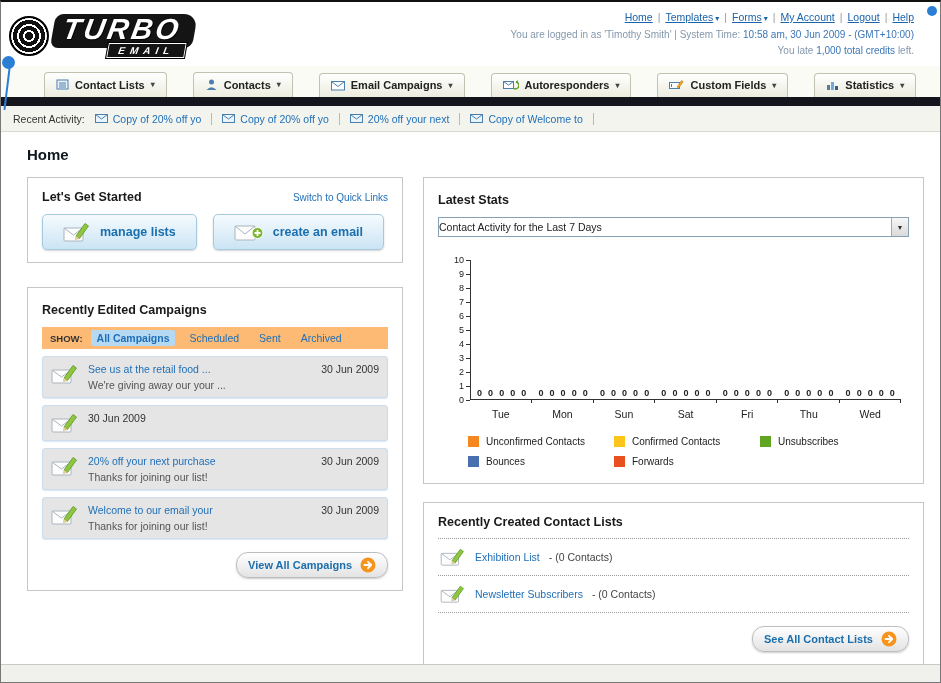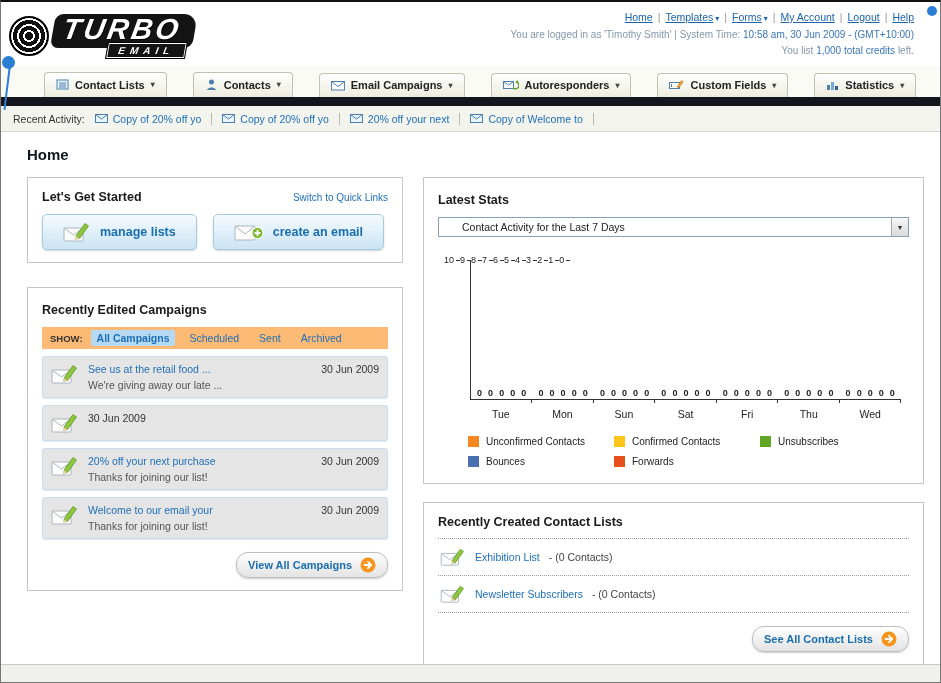--- a/index.html
+++ b/index.html
@@ -77,25 +77,25 @@
   .campaign-title { display: block; color: #1f6fb8; font-size: 10.5px; text-decoration: none; margin-bottom: 4px; cursor: pointer; }
   .campaign-sub { color: #555; font-size: 10.5px; }
   .campaign-date { color: #333; font-size: 10.5px; white-space: nowrap; }
   .panel-foot { display: flex; justify-content: flex-end; margin-top: 13px; }
   .pill-btn { display: inline-flex; align-items: center; gap: 8px; padding: 4px 11px;
      background: linear-gradient(#ffffff, #e3e3e3); border: 1px solid #bdbdbd; border-radius: 12px;
      color: #1a6fae; font-weight: bold; font-size: 11px; cursor: pointer; box-shadow: 0 1px 2px rgba(0,0,0,.2); }
 
   
   .stats-select { display: flex; align-items: center; justify-content: space-between; border: 1px solid #86a0b5;
-     background: #fff; height: 20px; margin-top: 9px; padding-left: 23px; font-size: 10.5px; color: #222; cursor: pointer; }
+     background: #fff; height: 20px; margin-top: 9px; padding-left: 0; font-size: 10.5px; color: #222; cursor: pointer; }
   .select-caret { width: 17px; height: 100%; background: linear-gradient(#f7f7f7, #dadada);
      border-left: 1px solid #aaa; font-size: 7px; display: flex; align-items: center; justify-content: center; color: #333; }
   .chart { display: flex; margin: 16px 8px 0 6px; }
-  .chart-y { width: 26px; height: 154px; display: flex; flex-direction: row; }
+  .chart-y { width: 26px; height: 154px; display: flex; flex-direction: column; }
   .y-row { display: flex; justify-content: flex-end; align-items: center; gap: 2px; height: 14px; font-size: 9px; color: #222; }
   .y-tick { width: 4px; height: 1px; background: #333; }
   .chart-main { flex: 1; }
   .chart-plot { margin-top: 7px; height: 140px; border-left: 1px solid #333; border-bottom: 1px solid #333; position: relative; }
   .zeros-row { position: absolute; left: 0; right: 0; bottom: 1px; display: flex; }
   .zero-group { flex: 1; display: flex; justify-content: space-evenly; font-size: 9px; font-weight: bold; color: #222; }
   .ticks-row { position: absolute; left: 0; right: 0; bottom: -4px; height: 4px; display: flex; }
   .tick-cell { flex: 1; border-right: 1px solid #333; }
   .days-row { display: flex; margin-top: 8px; }
   .day-label { flex: 1; text-align: center; font-size: 10.5px; color: #222; }
@@ -135,21 +135,21 @@
     <div class="header-right">
       <nav class="top-links">
         <a class="top-link">Home</a><span class="sep">|</span><a class="top-link"><span>Templates</span><span class="caret">▾</span></a><span class="sep">|</span><a class="top-link"><span>Forms</span><span class="caret">▾</span></a><span class="sep">|</span><a class="top-link">My Account</a><span class="sep">|</span><a class="top-link">Logout</a><span class="sep">|</span><a class="top-link">Help</a>
       </nav>
       <div class="login-info">
         <span>You are logged in as 'Timothy Smith' | System Time:</span>
         <span class="time">10:58 am, 30 Jun 2009</span>
         <span class="time">- (GMT+10:00)</span>
       </div>
       <div class="credits-info">
-        <span>You list</span>
+        <span>You late</span>
         <span class="val">1,000 total credits</span>
         <span>left.</span>
       </div>
     </div>
   </header>
 
   <nav class="main-tabs">
     <div class="tab">
       <span class="icon">
           <svg width="13" height="13">
@@ -311,21 +311,21 @@
             <span class="icon">
                 <svg width="28" height="22" viewBox="0 0 28 22">
                   <rect x="1" y="7" width="19" height="13" rx="1" fill="#fdfdfd" stroke="#a9b4bd"></rect>
                   <path d="M1 7 L10.5 14 L20 7" fill="none" stroke="#a9b4bd"></path>
                   <path d="M13 15 L22 2.5 L25.5 5 L16.5 17.5 Z" fill="#8dc63f" stroke="#5e9420" stroke-width="0.8"></path>
                   <path d="M13 15 L16.5 17.5 L12.5 18.5 Z" fill="#e8d9a0" stroke="#b9a96a" stroke-width="0.5"></path>
                 </svg>
               </span>
             <div class="campaign-text">
               <a class="campaign-title">See us at the retail food ...</a>
-              <div class="campaign-sub">We're giving away our late ...</div>
+              <div class="campaign-sub">We're giving away our your ...</div>
             </div>
             <span class="campaign-date">30 Jun 2009</span>
           </div>
 
           <div class="campaign-item">
             <span class="icon">
                 <svg width="28" height="22" viewBox="0 0 28 22">
                   <rect x="1" y="7" width="19" height="13" rx="1" fill="#fdfdfd" stroke="#a9b4bd"></rect>
                   <path d="M1 7 L10.5 14 L20 7" fill="none" stroke="#a9b4bd"></path>
                   <path d="M13 15 L22 2.5 L25.5 5 L16.5 17.5 Z" fill="#8dc63f" stroke="#5e9420" stroke-width="0.8"></path>

